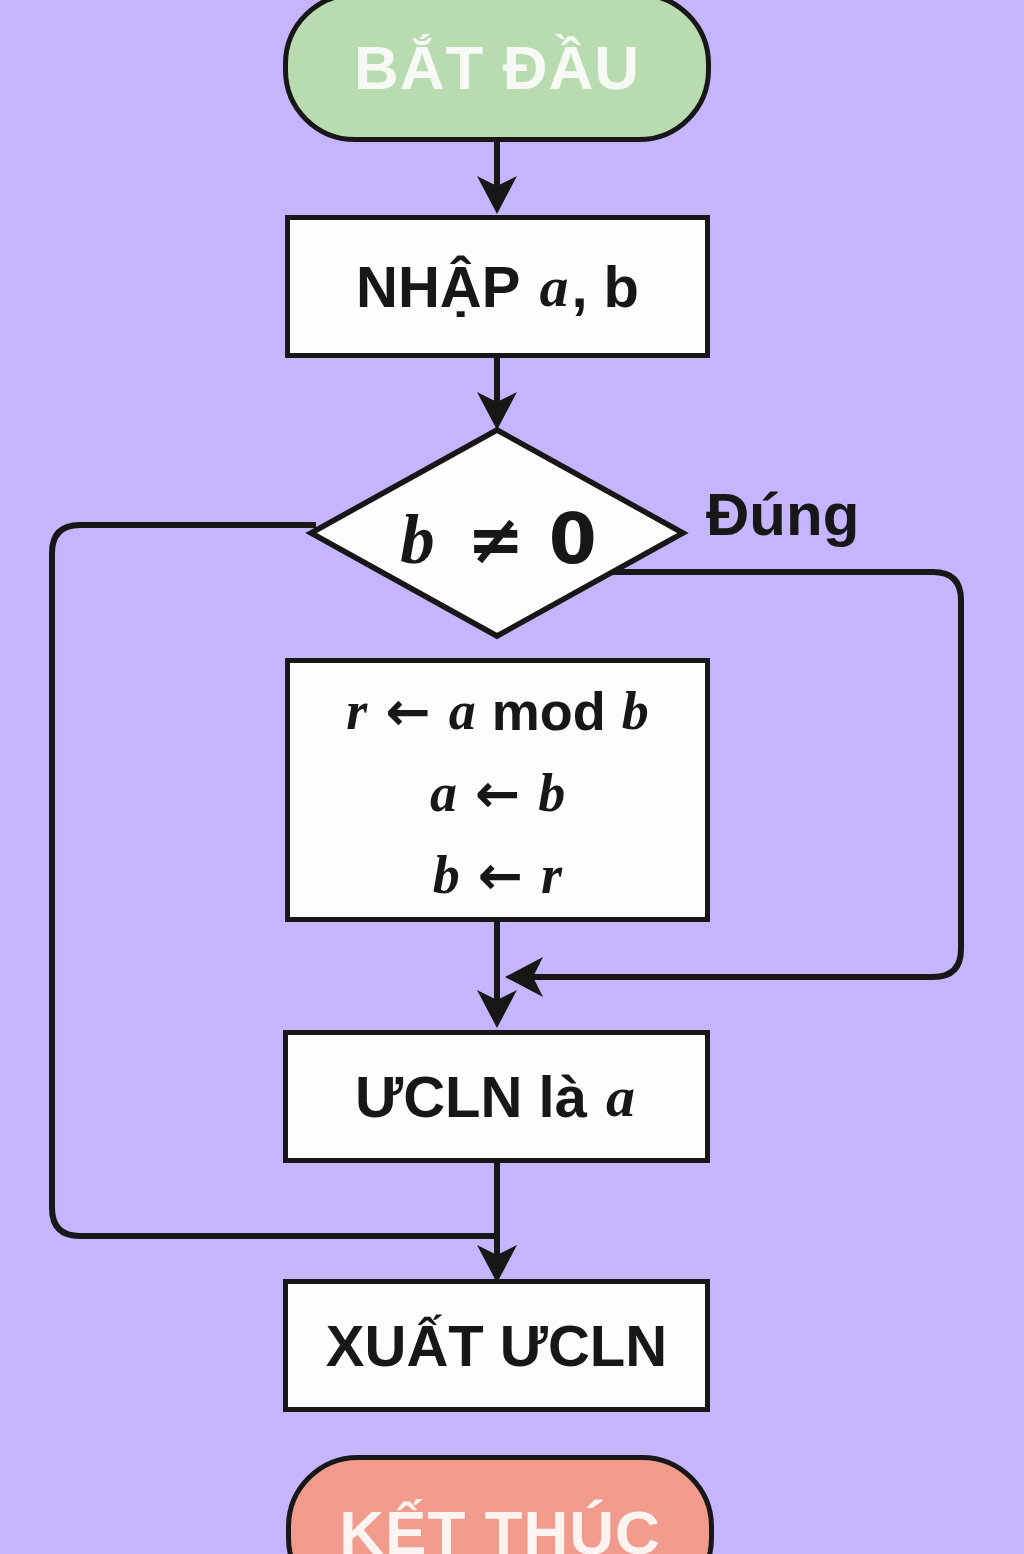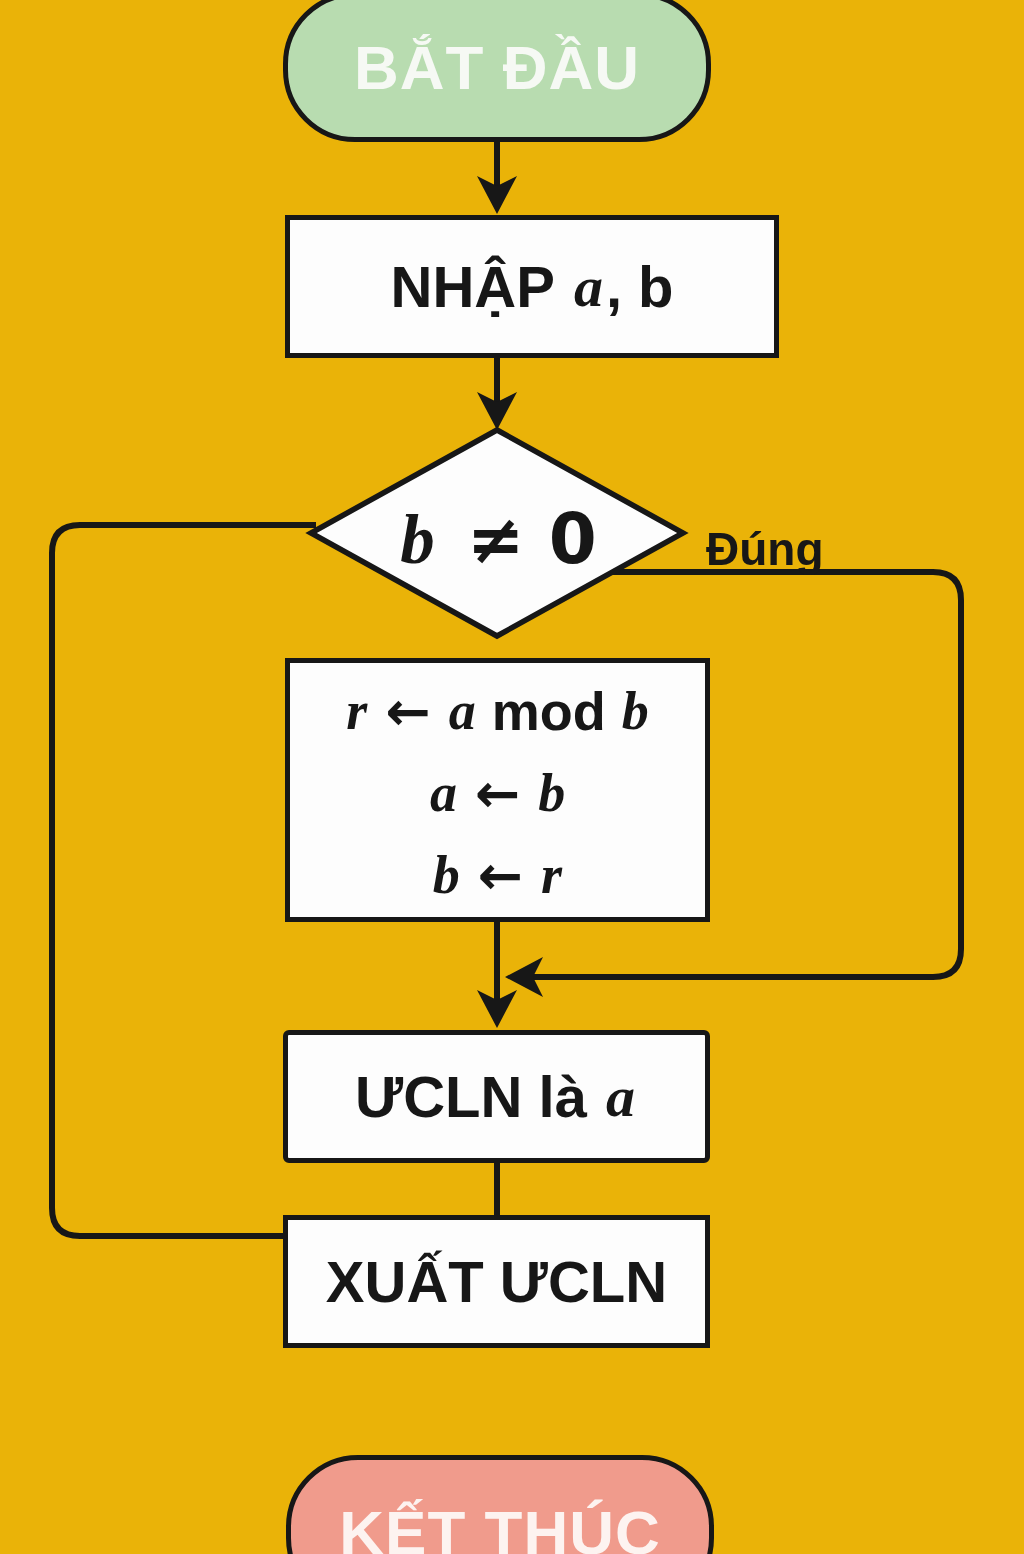--- a/index.html
+++ b/index.html
@@ -1,39 +1,39 @@
 <!DOCTYPE html>
 <html><head>
 <meta charset="utf-8">
 <style>
   html,body{margin:0;padding:0;background:#fbfbfb;}
   #stage{
     position:relative;width:1024px;height:1554px;overflow:hidden;
-    background:#eab308;color:#171717;
+    background:#c4b5fd;color:#171717;
     font-family:"Liberation Sans",sans-serif;font-weight:700;
   }
   #flow-svg{position:absolute;left:0;top:0;width:1024px;height:1554px;}
   .shape{
     position:absolute;box-sizing:border-box;
     display:flex;align-items:center;justify-content:center;
     border:5px solid #171717;background:#fdfdfd;
     text-align:center;white-space:nowrap;
   }
   .terminator{border-radius:72px;color:#f6f9f4;font-size:62px;letter-spacing:1px;}
   .terminator.start{background:#b8dcb0;}
   .terminator.end{background:#f09b8c;color:#fdf3f0;}
   .rect{font-size:58px;}
   .mvar{
     font-family:"Liberation Serif",serif;font-style:italic;font-weight:700;
     padding:0 3px;
   }
   .sym{font-family:"DejaVu Sans",sans-serif;font-weight:700;}
   .label-plain{position:absolute;white-space:nowrap;}
   #decision-label{left:380px;top:499px;width:234px;text-align:center;font-size:69px;}
-  #true-label{left:706px;top:522px;font-size:46px;text-align:right;}
+  #true-label{left:706px;top:480px;font-size:60px;text-align:right;}
   #process-box{flex-direction:column;padding-top:6px;font-size:54px;}
   .prow{height:82px;display:flex;align-items:center;justify-content:center;}
   .arrow-sym{margin:0 15px;}
   .op-sym{margin:16px 13px;}
   .gap-r{margin-right:16px;}
   .gap-l{margin-left:16px;}
 </style>
 </head>
 <body>
 
@@ -59,21 +59,21 @@
     <path d="M505,977 L543,957 L533,977 L543,997 Z" fill="#171717" stroke="none"></path>
 
     <path d="M497,1163 V1265" fill="none" stroke="#171717" stroke-width="6"></path>
     <path d="M497,1283 L477,1245 L497,1255 L517,1245 Z" fill="#171717" stroke="none"></path>
   </svg>
 
   <div class="shape terminator start" style="left:283px;top:-8px;width:428px;height:150px;">
     <span>BẮT ĐẦU</span>
   </div>
 
-  <div class="shape rect" style="left:285px;top:215px;width:494px;height:143px;">
+  <div class="shape rect" style="left:285px;top:215px;width:425px;height:143px;">
     <span class="gap-r">NHẬP</span>
     <span class="mvar">a</span>
     <span>,</span>
     <span class="gap-l">b</span>
   </div>
 
   <div class="label-plain" id="decision-label">
     <span class="mvar">b</span>
     <span class="sym gap-l" style="margin-left:10px;">≠ 0</span>
   </div>
@@ -93,26 +93,26 @@
       <span class="sym arrow-sym">←</span>
       <span class="mvar">b</span>
     </div>
     <div class="prow">
       <span class="mvar">b</span>
       <span class="sym arrow-sym">←</span>
       <span class="mvar">r</span>
     </div>
   </div>
 
-  <div class="shape rect" style="left:283px;top:1030px;width:427px;height:133px;border-radius:6px;">
+  <div class="shape rect" style="left:283px;top:1030px;width:427px;height:133px;">
     <span class="gap-r">ƯCLN là</span>
     <span class="mvar">a</span>
   </div>
 
-  <div class="shape rect" style="left:283px;top:1215px;width:427px;height:133px;">
+  <div class="shape rect" style="left:283px;top:1279px;width:427px;height:133px;">
     <span>XUẤT ƯCLN</span>
   </div>
 
   <div class="shape terminator end" style="left:286px;top:1455px;width:428px;height:155px;">
     <span>KẾT THÚC</span>
   </div>
 
 </div>
 
 </body></html>

